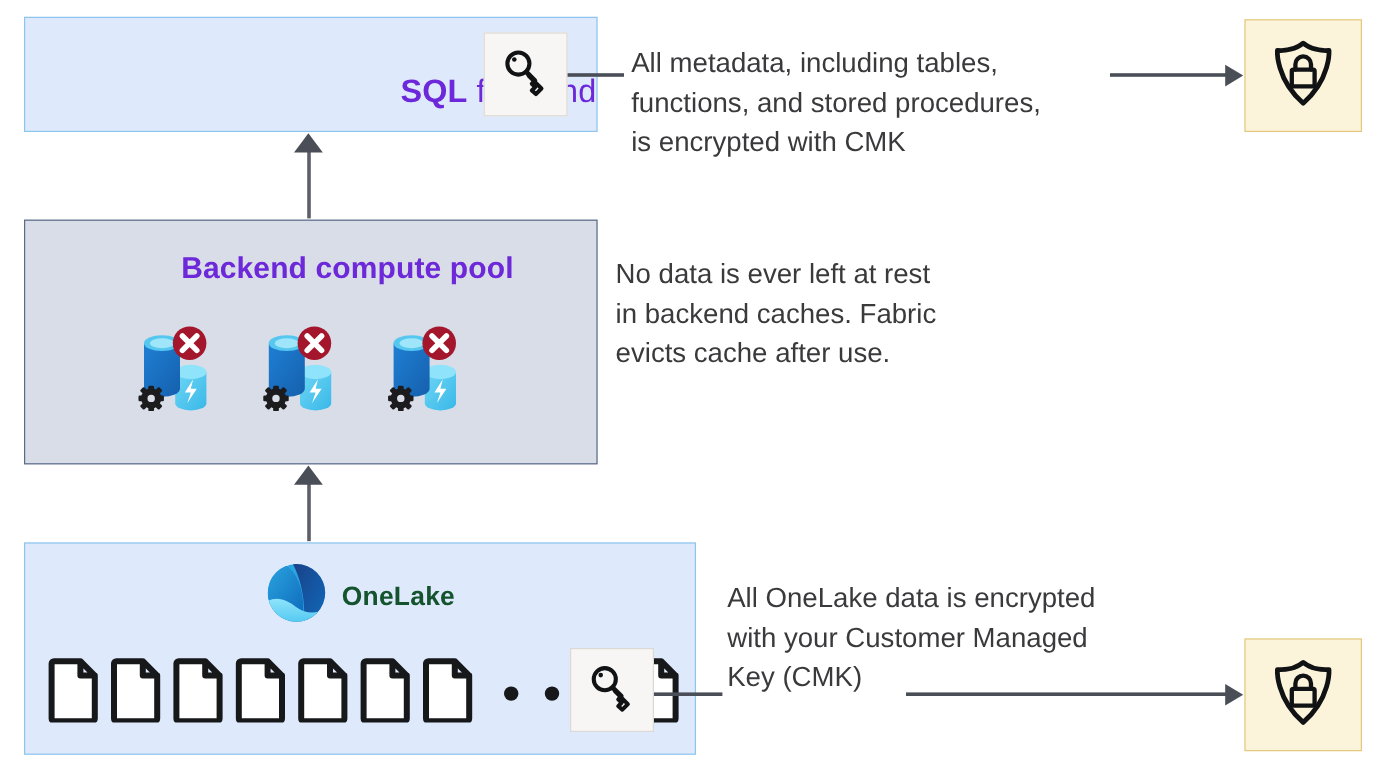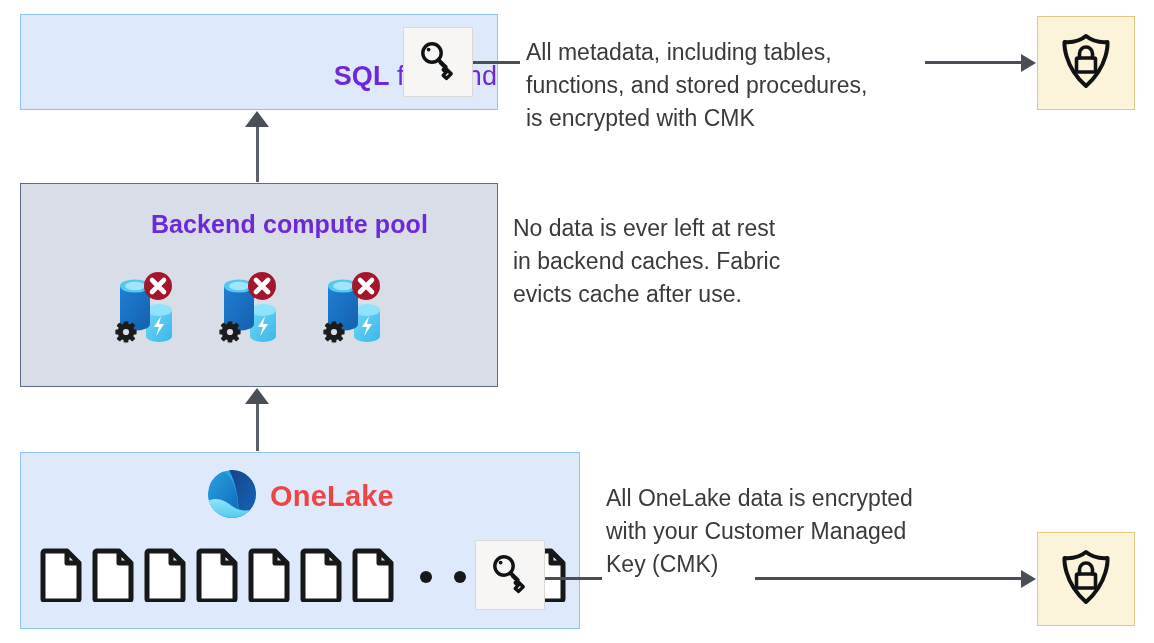--- a/index.html
+++ b/index.html
@@ -77,21 +77,21 @@
 
   
   .node-row { position: absolute; left: 110px; top: 264px; display: flex; gap: 26px; }
   .node { position: relative; width: 78px; height: 88px; }
 
   
   .lake-head {
     position: absolute; left: 20px; top: 468px; width: 560px;
     display: flex; align-items: center; justify-content: center; gap: 12px;
   }
-  .lake-name { font-size: 29px; font-weight: 700; color: #ef4444; letter-spacing: .2px; }
+  .lake-name { font-size: 22px; font-weight: 700; color: #14532d; letter-spacing: .2px; }
 
   
   .doc-row {
     position: absolute; left: 40px; top: 548px;
     display: flex; align-items: center; gap: 8px;
   }
   .dots { display: flex; align-items: center; gap: 22px; margin: 0 16px; }
   .dot { width: 12px; height: 12px; border-radius: 50%; background: #17181a; }
 </style>
 </head>

